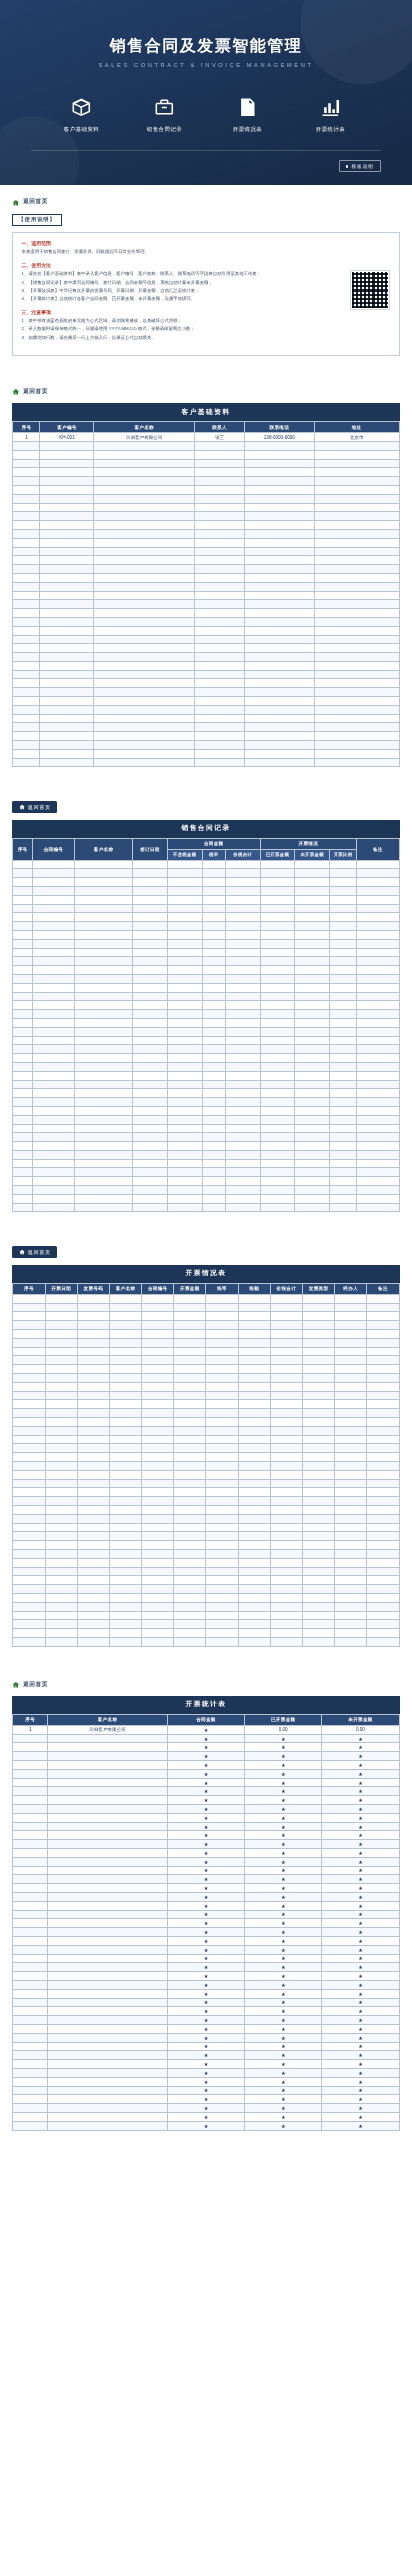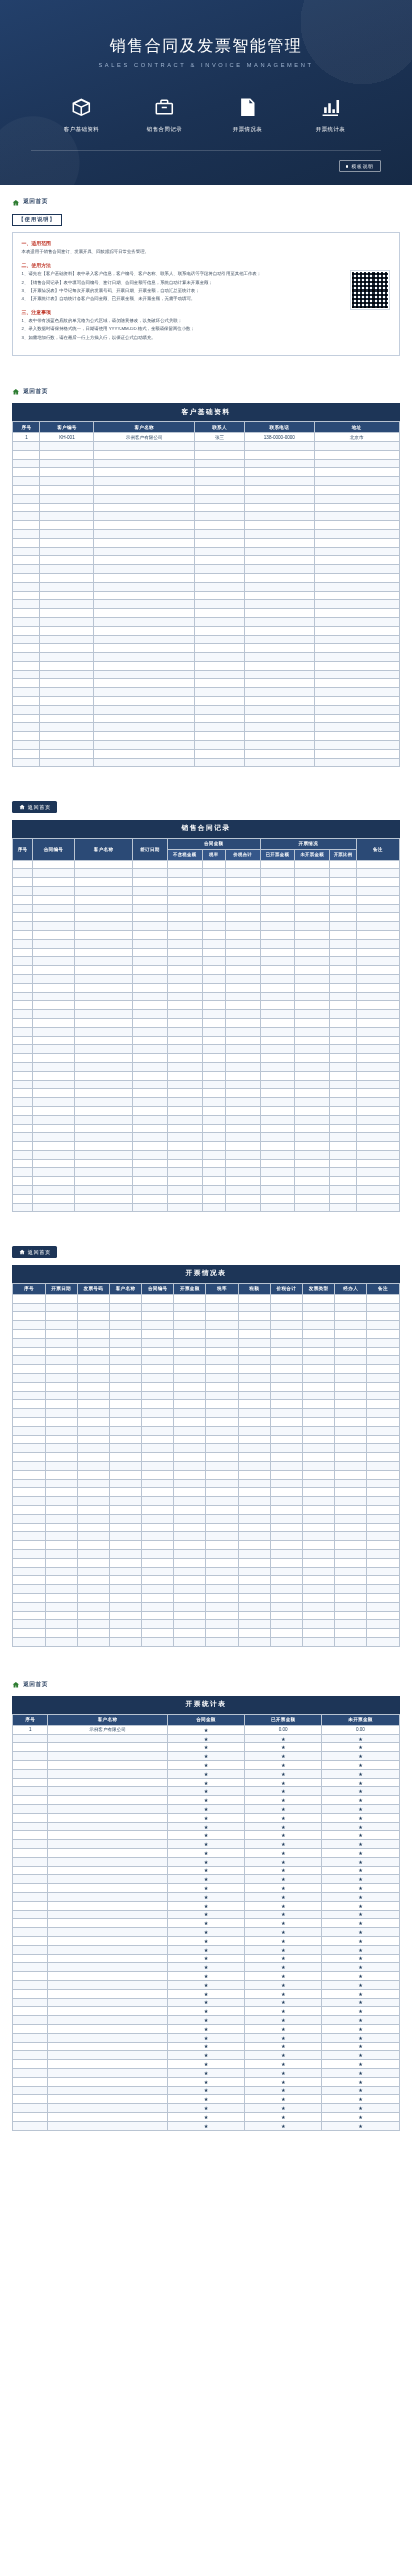--- a/index.html
+++ b/index.html
@@ -31,21 +31,21 @@
   }
   .cover-inner {
     position: relative;
     padding: 36px 31px 0 31px;
     text-align: center;
   }
   .cover-title {
     color: #ffffff;
     font-size: 16px;
     letter-spacing: 1.5px;
-    font-weight: normal;
+    font-weight: bold;
     margin-bottom: 5.2px;
   }
   .cover-sub {
     color: #9fb4d0;
     font-size: 5.7px;
     letter-spacing: 2.6px;
     margin-bottom: 27px;
   }
   .cover-features {
     display: flex;

